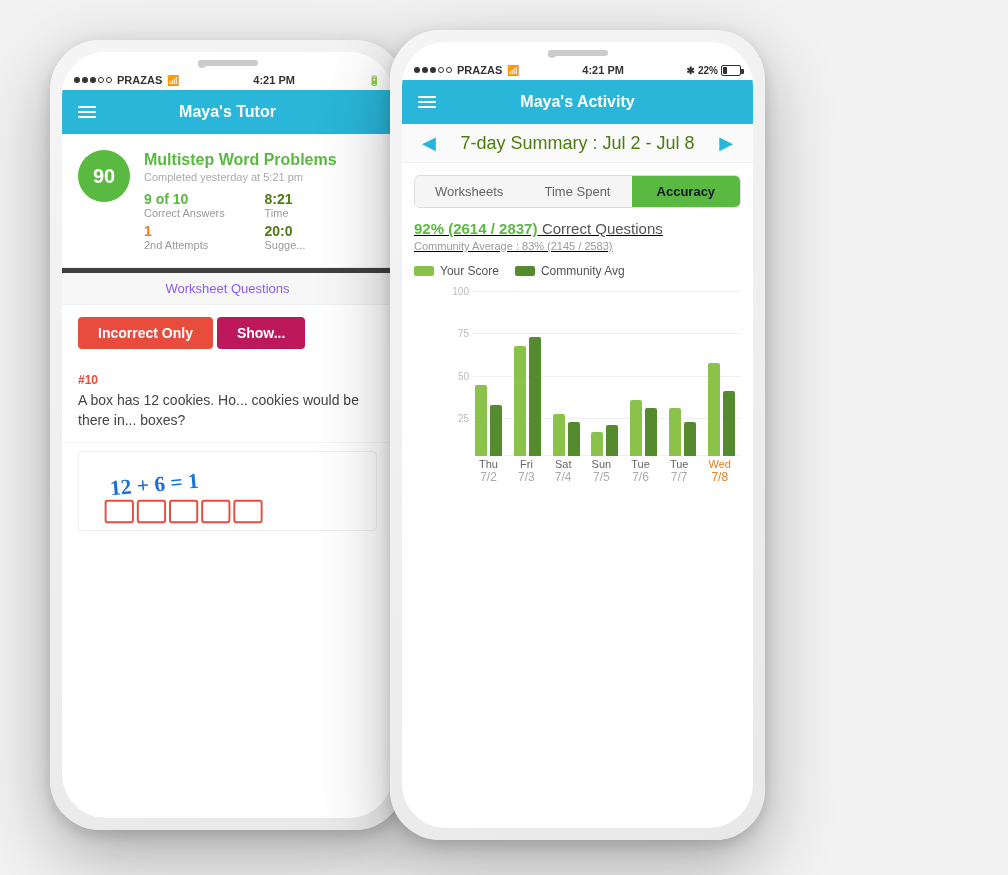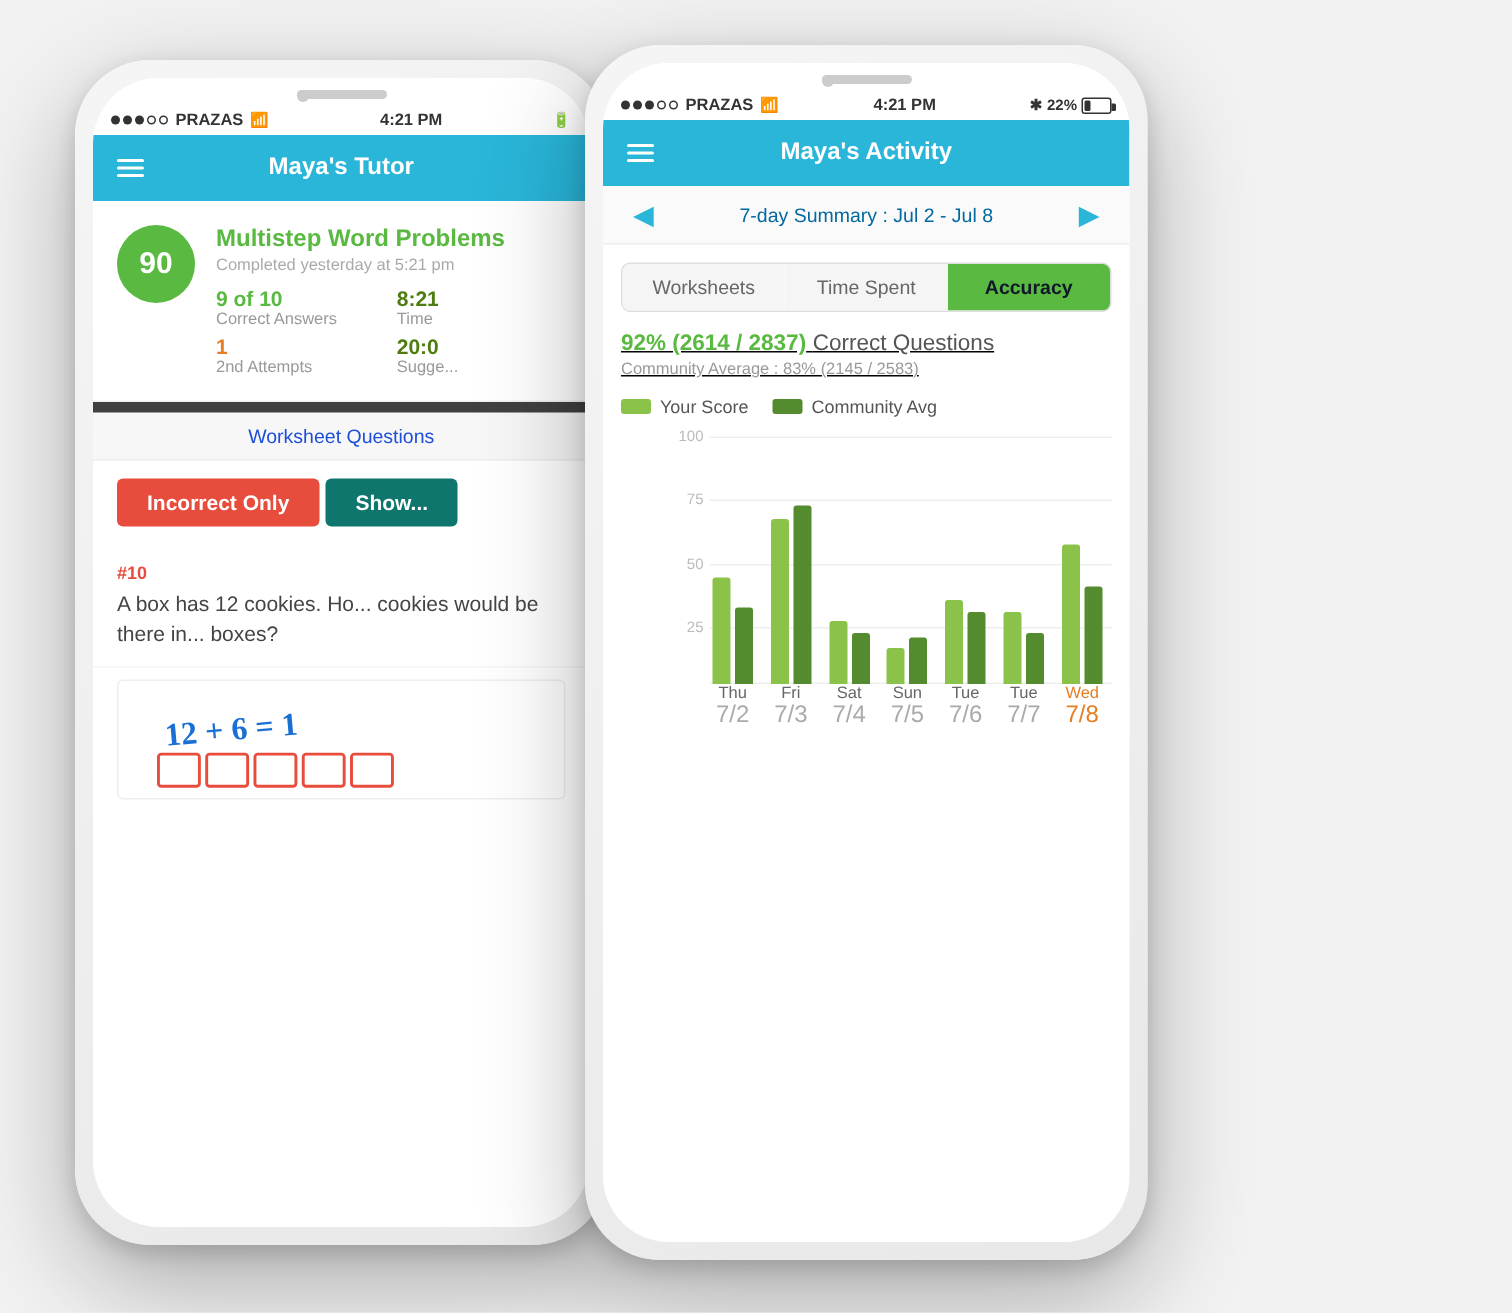--- a/index.html
+++ b/index.html
@@ -219,44 +219,44 @@
       gap: 4px 8px;
       margin-top: 8px;
     }
     .stat-value { color: #5ab940; font-size: 14px; font-weight: 700; }
     .stat-value.purple { color: #4d7c0f; }
     .stat-value.orange { color: #e67e22; }
     .stat-label { color: #999; font-size: 11px; }
     .section-header {
       background: #f7f7f7;
       padding: 8px 16px;
-      color: #1d4ed8;
+      color: #8b5cf6;
       font-size: 13px;
       text-align: center;
-      border-top: 7px solid #404040;
+      border-top: 5px solid #404040;
       border-bottom: 1px solid #eee;
     }
     .filter-row {
       display: flex;
       padding: 12px 16px;
       gap: 0;
     }
     .filter-btn {
       padding: 8px 20px;
       font-size: 14px;
       font-weight: 600;
       border-radius: 4px;
       cursor: pointer;
     }
     .filter-btn.active {
       background: #e74c3c;
       color: #fff;
     }
     .filter-btn.inactive {
-      background: #0f766e;
+      background: #be185d;
       color: #fff;
       margin-left: 4px;
     }
     .question-row {
       padding: 12px 16px;
       border-bottom: 1px solid #f5f5f5;
     }
     .question-num {
       color: #e74c3c;
       font-size: 12px;
@@ -294,22 +294,22 @@
       border-bottom: 1px solid #eee;
       background: #fafafa;
     }
     .summary-nav-btn {
       color: #29b6d9;
       font-size: 18px;
       cursor: pointer;
       padding: 0 8px;
     }
     .summary-title {
-      color: #0369a1;
-      font-size: 13px;
+      color: #4d7c0f;
+      font-size: 18px;
     }
     .tab-row {
       display: flex;
       margin: 12px 12px 0;
       border-radius: 6px;
       overflow: hidden;
       border: 1px solid #ddd;
     }
     .tab-item {
       flex: 1;
@@ -437,21 +437,21 @@
       flex-direction: column;
       align-items: center;
       justify-content: center;
     }
     .x-label-day {
       font-size: 11px;
       color: #666;
     }
     .x-label-day.orange { color: #e67e22; }
     .x-label-date {
-      font-size: 16px;
+      font-size: 12px;
       color: #aaa;
     }
     .x-label-date.orange { color: #e67e22; }
   </style>
 </head>
 <body>
 
 <div class="scene">
 
   <div class="phone phone-outer phone-left">

